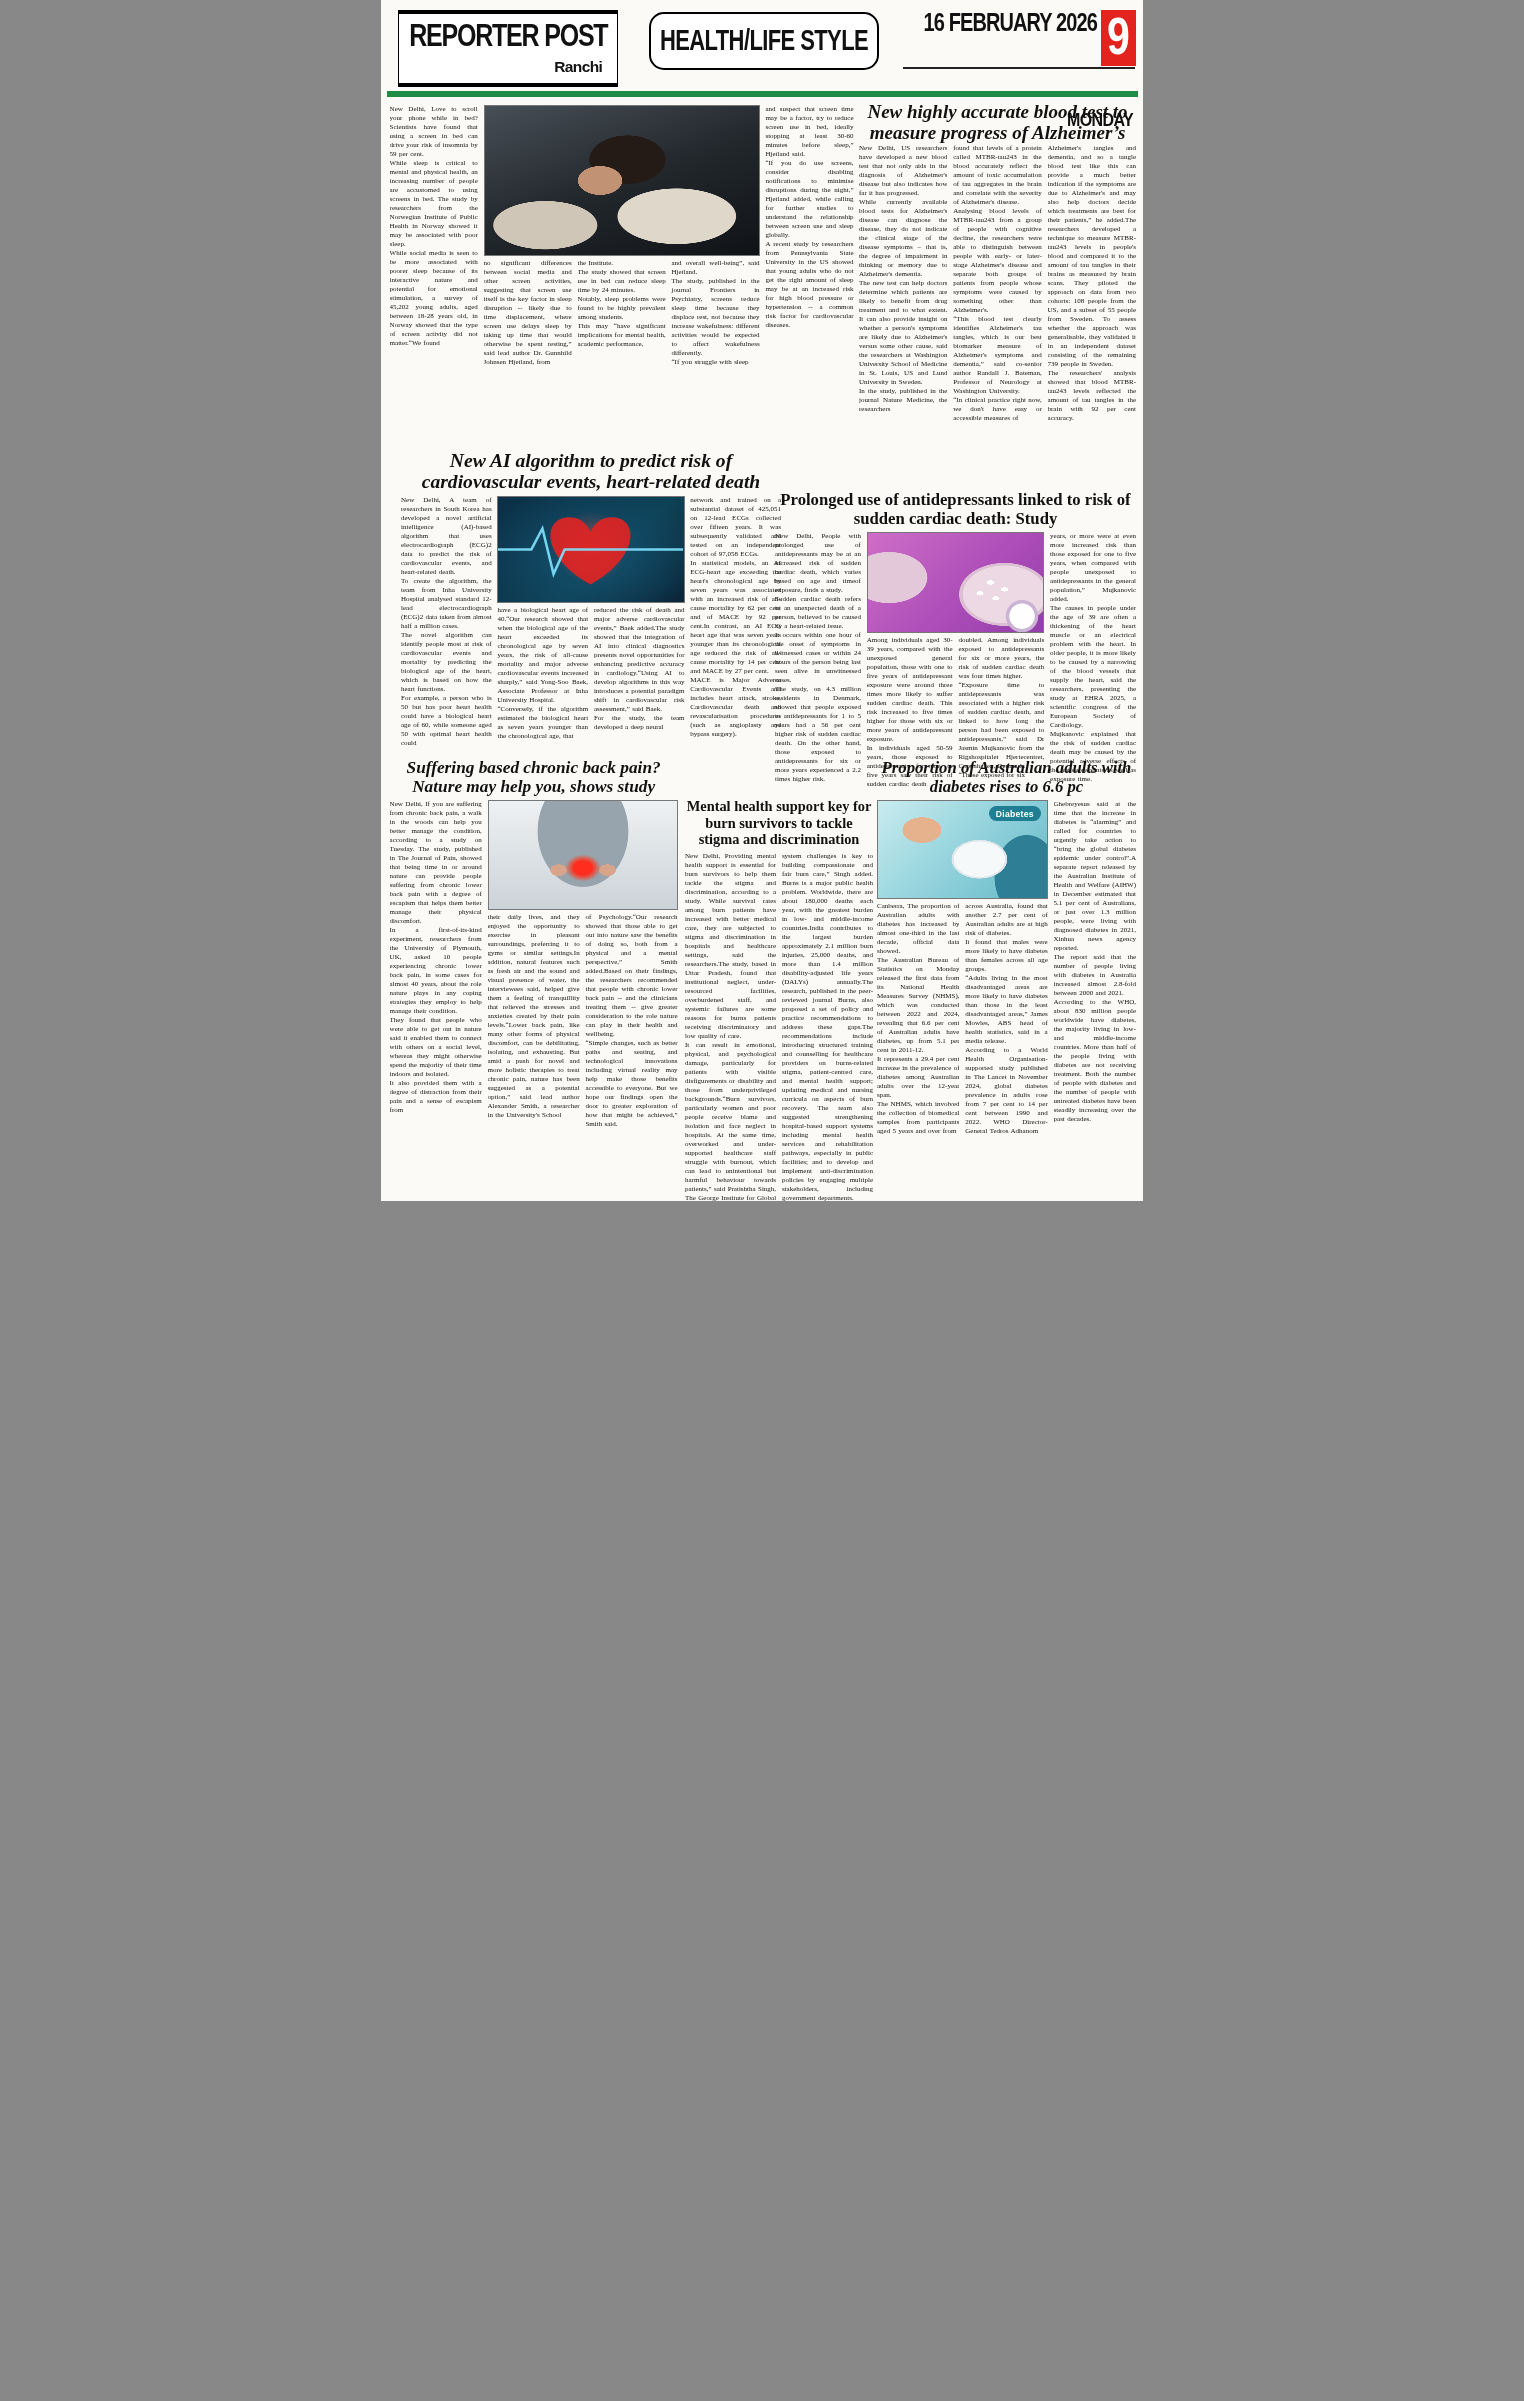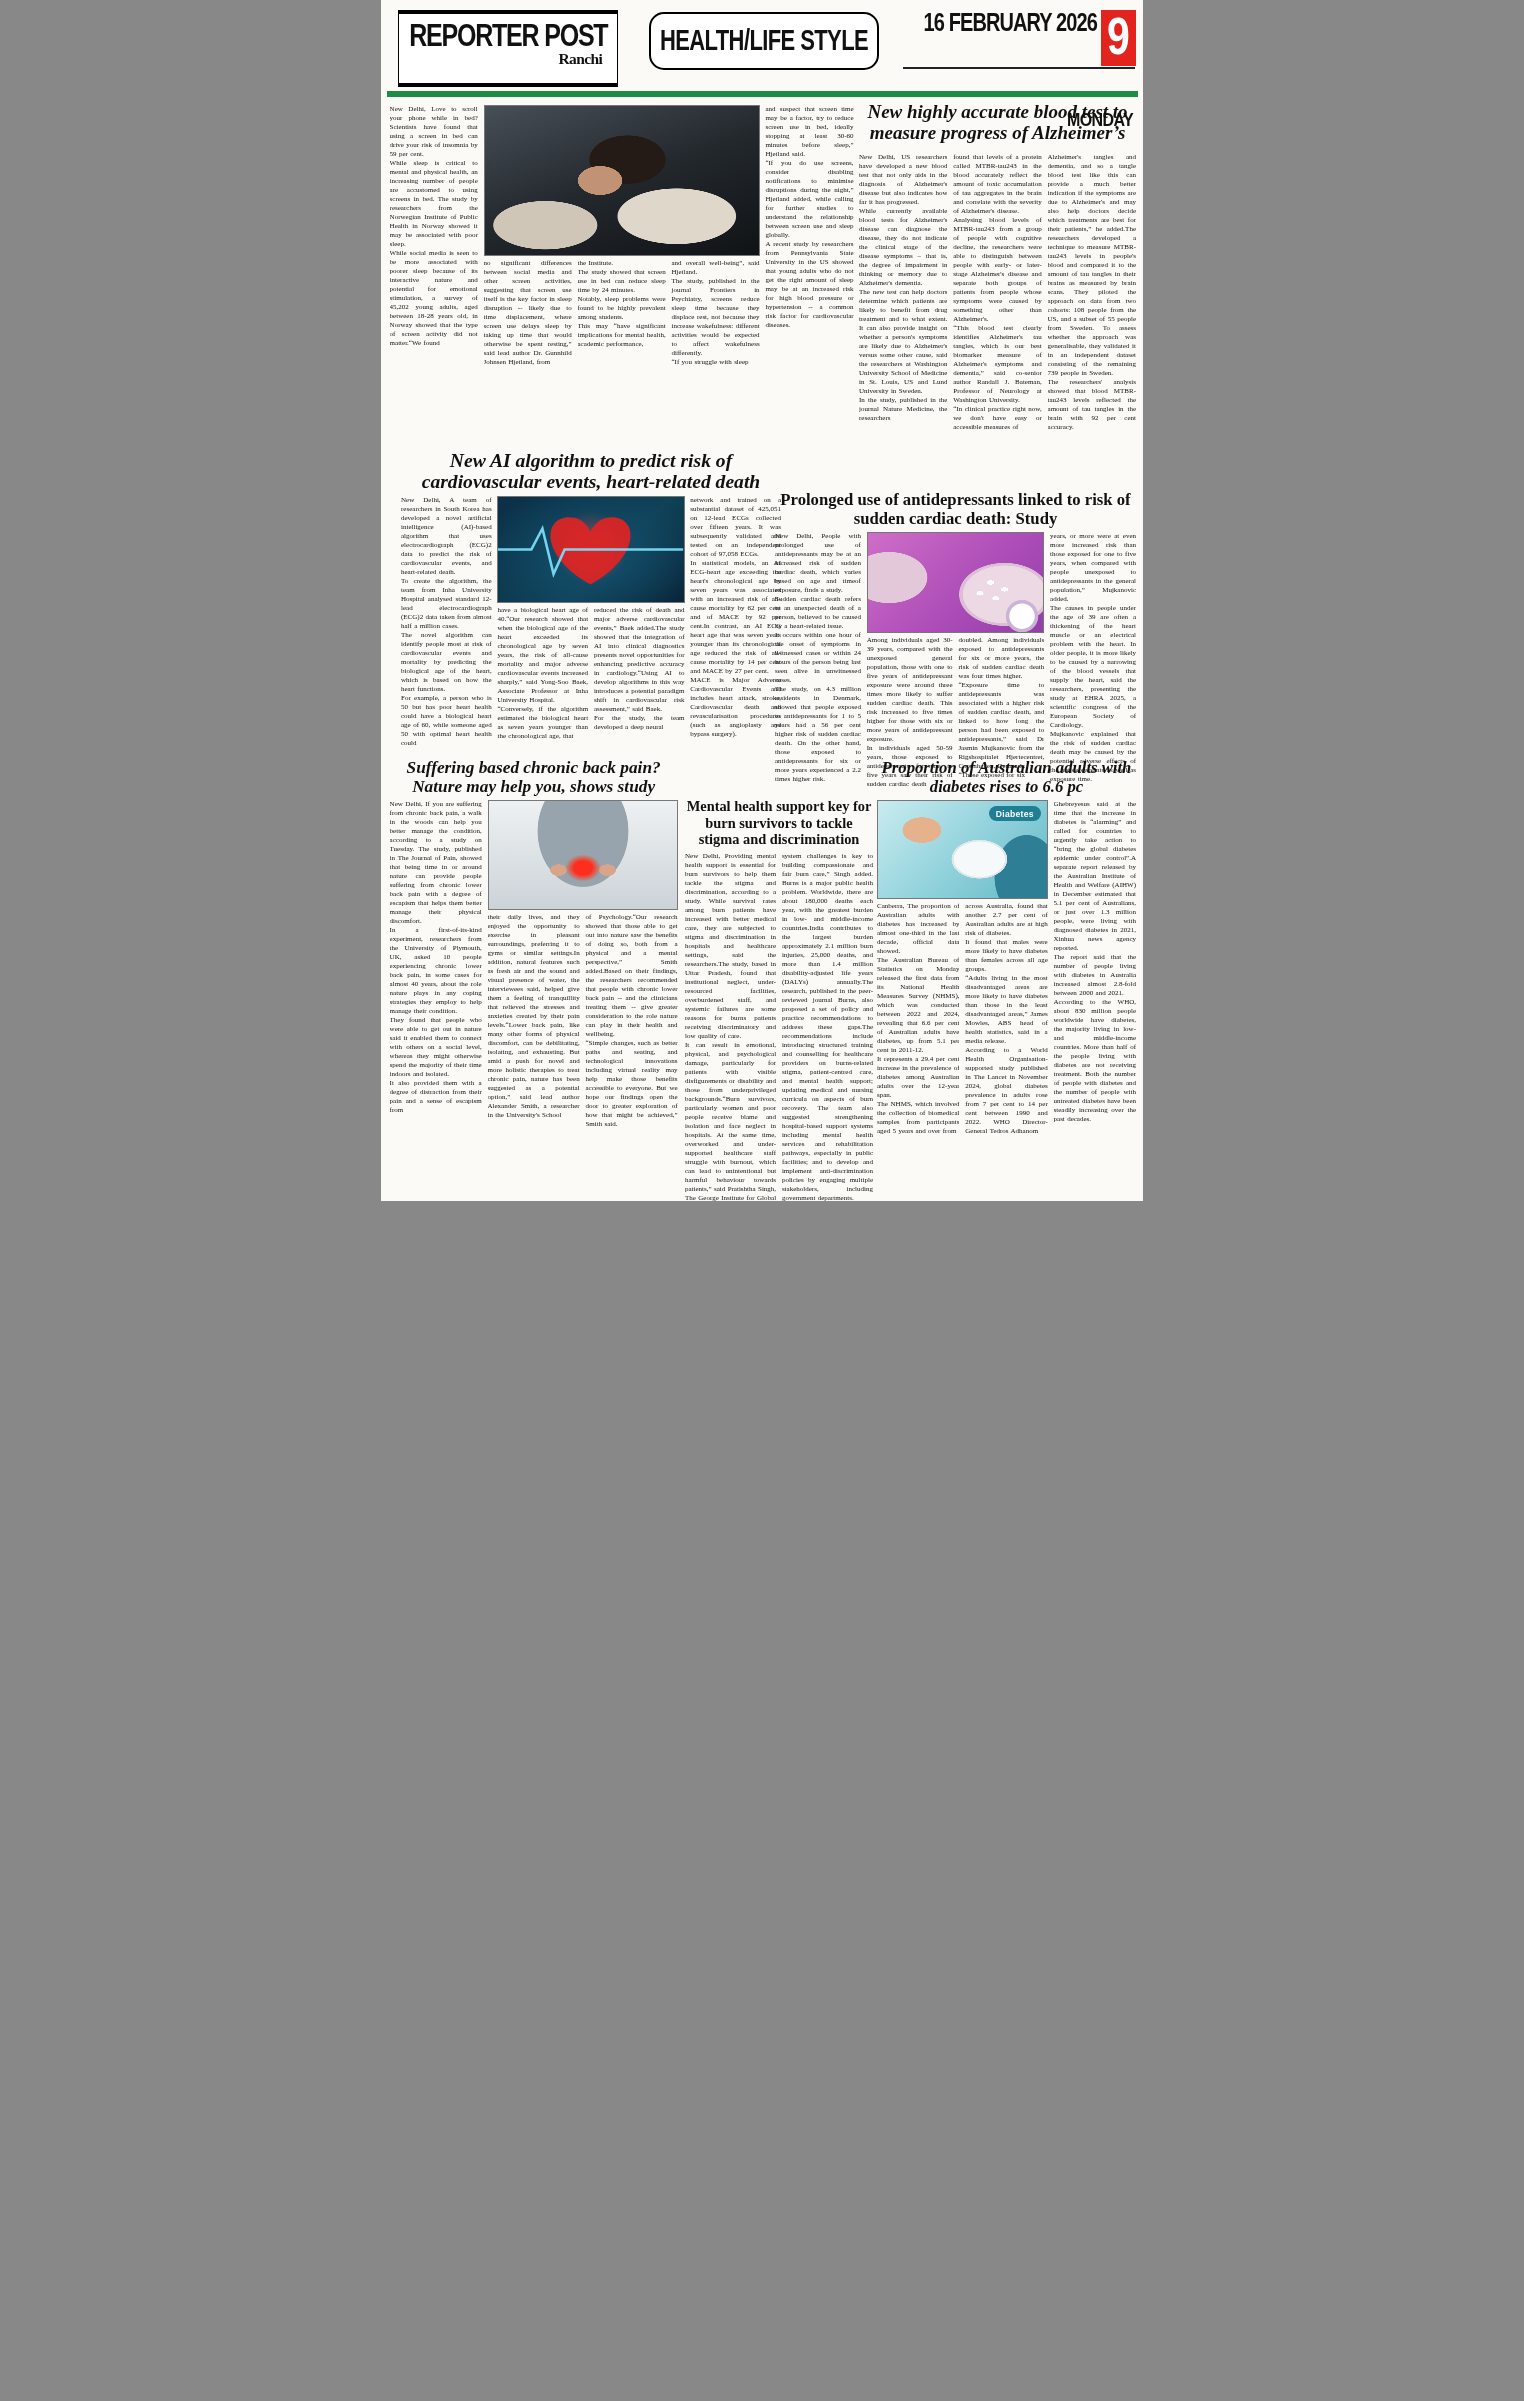--- a/index.html
+++ b/index.html
@@ -6,22 +6,22 @@
   *{box-sizing:border-box; margin:0; padding:0;}
   body{background:#888; font-family:"Liberation Serif", serif; color:var(--ink);}
   .page{position:relative; width:762px; height:1201px; margin:0 auto; background:#fbfaf6; overflow:hidden;}
 
   
   .mast-box{position:absolute; left:17.3px; top:10.4px; width:220px; height:77px;
     border:1.2px solid #000; border-top-width:4px; border-bottom-width:4px; background:#fff;}
   .mast-title{display:block; text-align:center; margin-top:5.8px;
     font-family:"Liberation Sans",sans-serif; font-weight:700; font-size:25px; letter-spacing:-1.2px; white-space:nowrap;}
   .mast-title .stretch{display:inline-block; transform:scaleY(1.25); transform-origin:50% 40%;}
-  .mast-city{display:block; text-align:right; padding-right:15px; margin-top:1px;
-    font-family:Liberation Serif, serif; font-weight:700; font-size:15.5px; letter-spacing:-0.6px;}
+  .mast-city{display:block; text-align:right; padding-right:15px; margin-top:9px;
+    font-family:Liberation Sans, sans-serif; font-weight:700; font-size:15.5px; letter-spacing:-0.6px;}
   .health-box{position:absolute; left:268px; top:11.5px; width:230px; height:58px;
     border:2.3px solid #000; border-radius:15px; background:#fff;
     display:flex; align-items:center; justify-content:center;
     font-family:"Liberation Sans",sans-serif; font-weight:700; font-size:22px; letter-spacing:-0.6px; white-space:nowrap;}
   .health-box .stretch{display:inline-block; transform:scaleY(1.3);}
   .issue-date{position:absolute; left:533px; top:10px; width:183px; text-align:right;
     font-family:"Liberation Sans",sans-serif; font-weight:700; font-size:20px; letter-spacing:-0.9px; white-space:nowrap;}
   .issue-date .stretch{display:inline-block; transform:scaleY(1.3); transform-origin:50% 30%;}
   .page-badge{position:absolute; left:720px; top:9.8px; width:35px; height:56px; background:var(--red);
     color:#fff; font-family:"Liberation Sans",sans-serif; font-weight:700; font-size:41px;
@@ -82,21 +82,21 @@
     linear-gradient(135deg,#c9ecef,#8ed0da 55%,#62b7c6);}
   .diab-label{position:absolute; right:5.8px; top:5.8px; background:#1f7e93; color:#fff;
     font-family:"Liberation Sans",sans-serif; font-size:8.6px; font-weight:700;
     padding:2.3px 7px; border-radius:8px; letter-spacing:0.3px;}
 
   
   #art-insomnia{left:8.6px; top:101px; width:464px;}
   #art-insomnia .body-grid{height:295px; grid-template-columns:repeat(5,1fr); grid-template-rows:151px 1fr;}
   #art-alzheimers{left:478px; top:101px; width:277px;}
   #art-alzheimers h2{font-size:19px; line-height:21px;}
-  #art-alzheimers .body-grid{height:292px; grid-template-columns:repeat(3,1fr); margin-top:10px;}
+  #art-alzheimers .body-grid{height:292px; grid-template-columns:repeat(3,1fr); margin-top:1px;}
   #art-ai{left:20px; top:450px; width:380px;}
   #art-ai h2{font-size:19.6px; line-height:21px;}
   #art-ai .body-grid{height:262px; grid-template-columns:repeat(4,1fr); grid-template-rows:107px 1fr;}
   #art-anti{left:394px; top:450px; width:361px;}
   #art-anti h2{font-size:16.7px; line-height:19px;}
   #art-anti .body-grid{height:262px; grid-template-columns:repeat(4,1fr); grid-template-rows:101px 1fr;}
   #art-back{left:8.6px; top:758px; width:288px;}
   #art-back h2{font-size:17.3px; line-height:19px;}
   #art-back .body-grid{height:398px; grid-template-columns:repeat(3,1fr); grid-template-rows:110px 1fr;}
   #art-burns{left:304px; top:758px; width:188px;}

